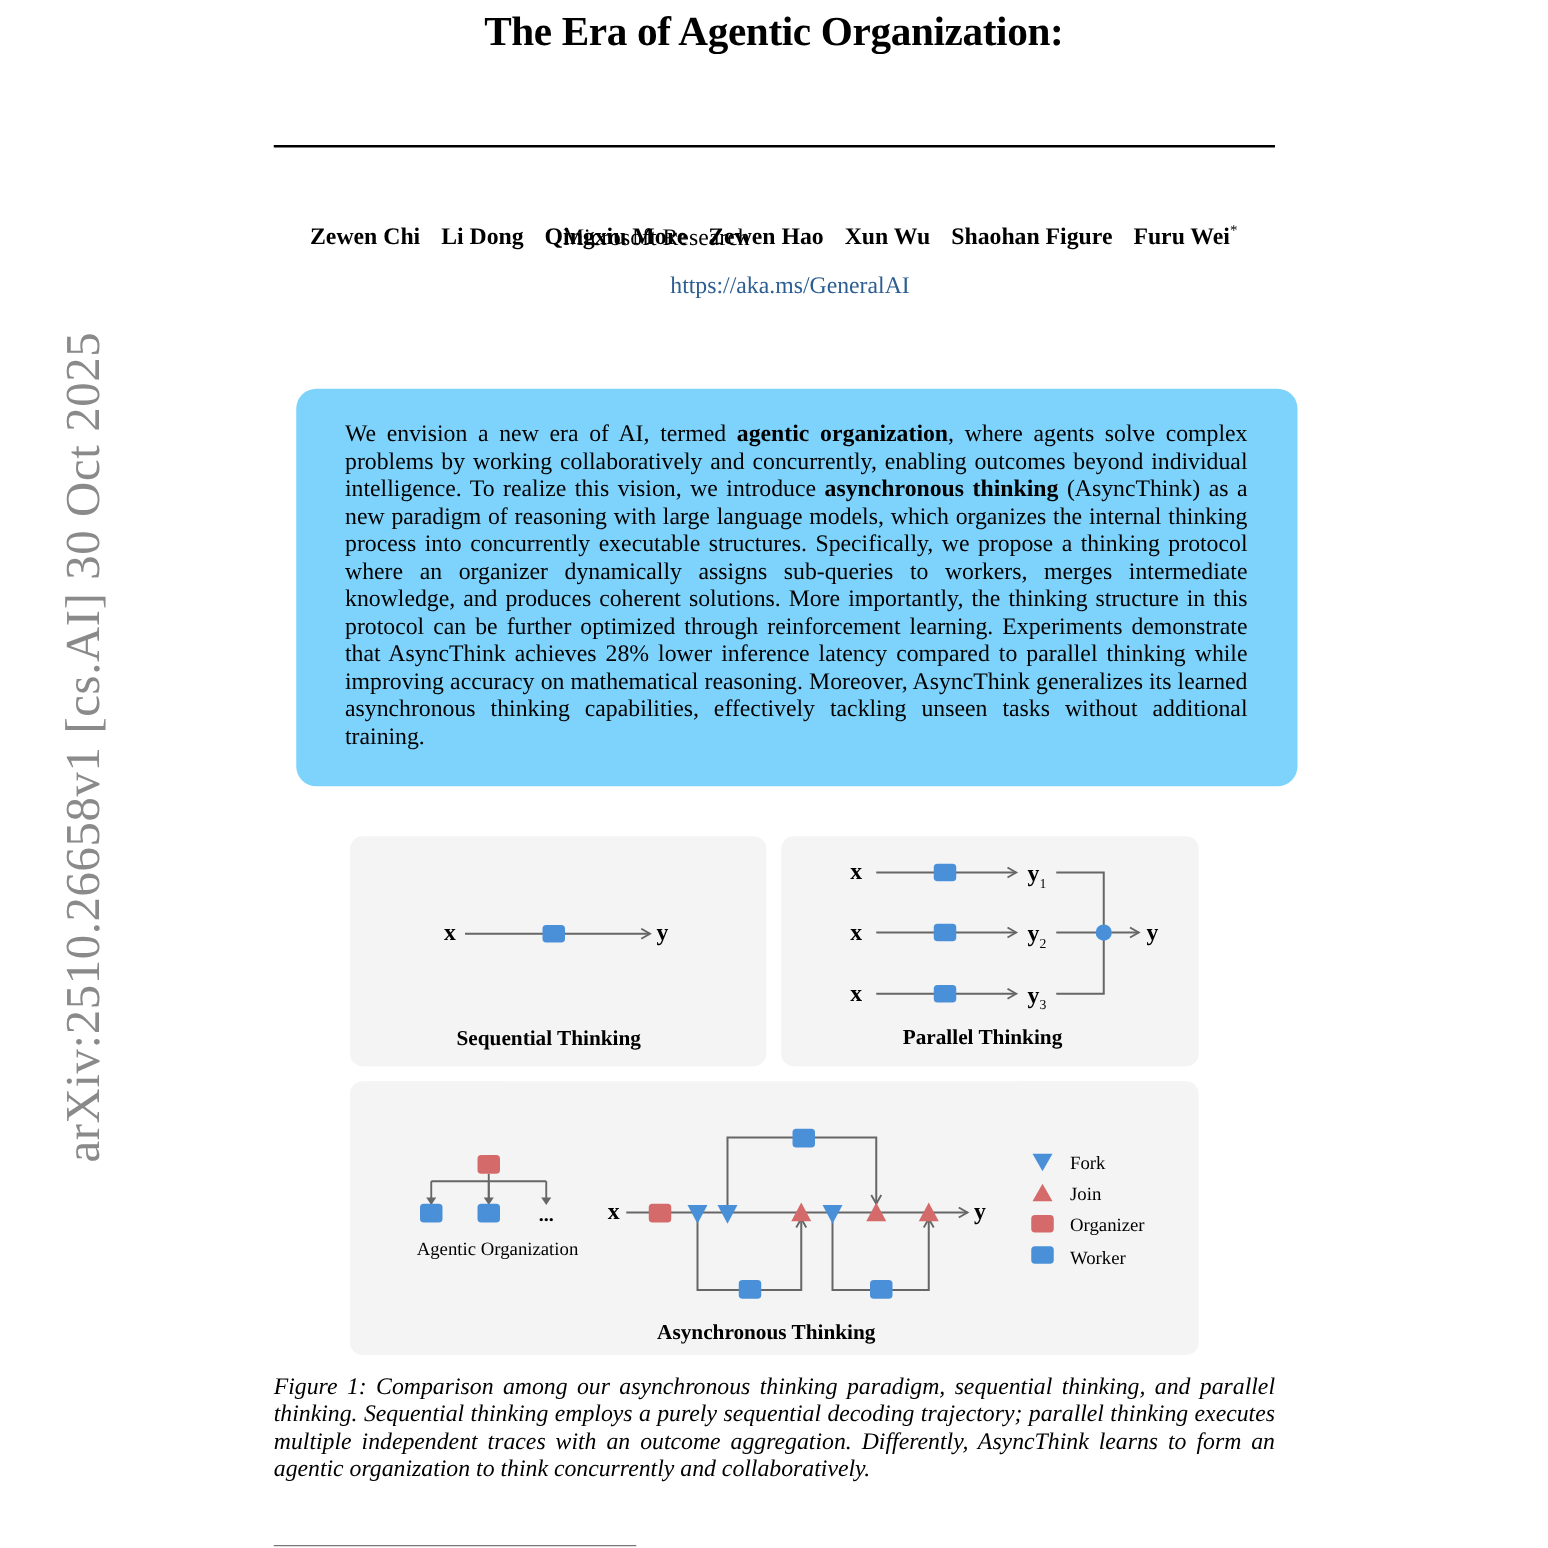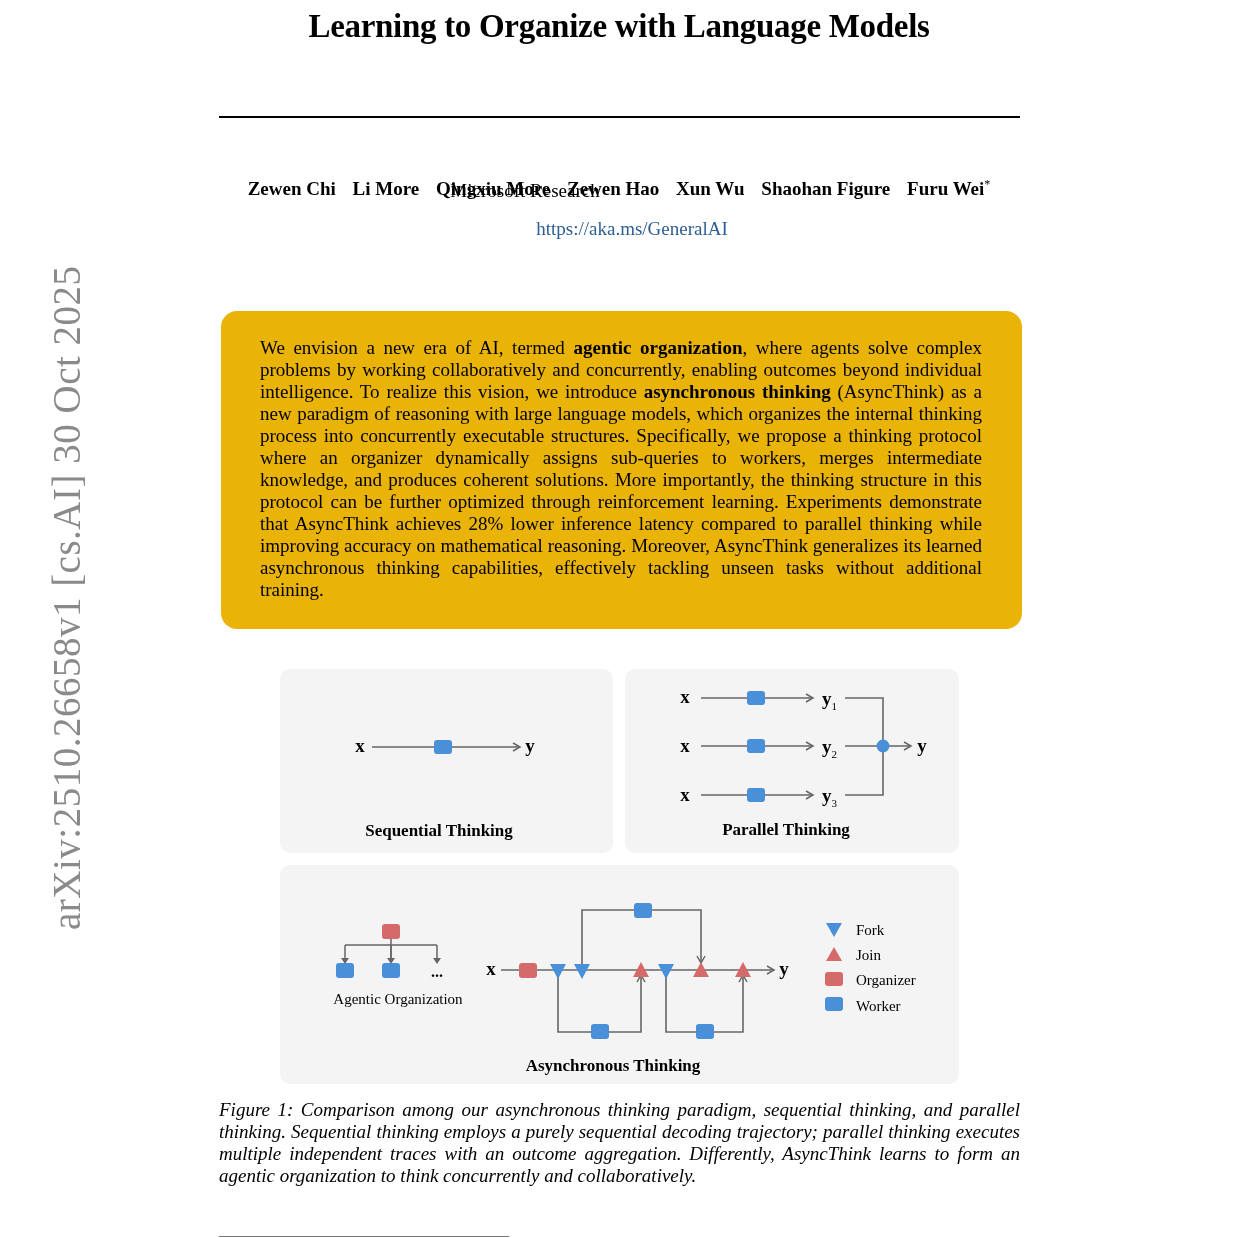--- a/index.html
+++ b/index.html
@@ -9,41 +9,41 @@
   .title { left: 0; width: 1238px; top: 6px; text-align: center; font-weight: bold;
            font-size: 33px; line-height: 41px; letter-spacing: -0.3px; }
   .rule-top { left: 219px; top: 116px; width: 801px; height: 2px; background: #000; }
   .authors { left: 0; width: 1238px; top: 173px; text-align: center; font-weight: bold; font-size: 19px; line-height: 22px; }
   .authors span.a { margin: 0 6px; }
   .authors sup { font-weight: normal; font-size: 12px; }
   .affil { left: 0; width: 1050px; top: 180px; text-align: center; font-size: 19px; line-height: 22px; }
   .link { left: 13px; width: 1238px; top: 218px; text-align: center; font-size: 19px; line-height: 22px; color: #2e5e91; }
   .arxiv { left: 44px; top: 930px; transform-origin: 0 0; transform: rotate(-90deg);
            font-size: 39px; color: #8a8a8a; white-space: nowrap; letter-spacing: 0.5px; }
-  .abstract { left: 221px; top: 311px; width: 801px; height: 318px; background: #eab308; border-radius: 16px; }
+  .abstract { left: 237px; top: 311px; width: 801px; height: 318px; background: #7dd3fc; border-radius: 16px; }
   .abstract p { position: absolute; left: 39px; top: 26px; width: 722px; margin: 0;
                 font-size: 19px; line-height: 22px; text-align: justify; }
   .panel { background: #f4f4f4; border-radius: 10px; position: absolute; }
   .caption { left: 219px; top: 1099px; width: 801px; font-size: 19px; line-height: 22px; text-align: justify; font-style: italic; }
   .footrule { left: 219px; top: 1236px; width: 290px; height: 1px; background: #777; }
   svg text { font-family: "Liberation Serif", "DejaVu Serif", serif; }
 </style>
 </head>
 <body>
 
 <div class="abs arxiv">arXiv:2510.26658v1  [cs.AI]  30 Oct 2025</div>
 
 <div class="abs title">
-  <div>Learning to Organize with Language Models</div>
+  <div>The Era of Agentic Organization:</div>
 </div>
 <div class="abs rule-top"></div>
 
 <div class="abs authors">
   <span class="a">Zewen Chi</span>
-  <span class="a">Li More</span>
+  <span class="a">Li Dong</span>
   <span class="a">Qingxiu More</span>
   <span class="a">Zewen Hao</span>
   <span class="a">Xun Wu</span>
   <span class="a">Shaohan Figure</span>
   <span class="a"><span>Furu Wei</span><sup>*</sup></span>
 </div>
 <div class="abs affil">Microsoft Research</div>
 <div class="abs link">https://aka.ms/GeneralAI</div>
 
 <div class="abs abstract">

